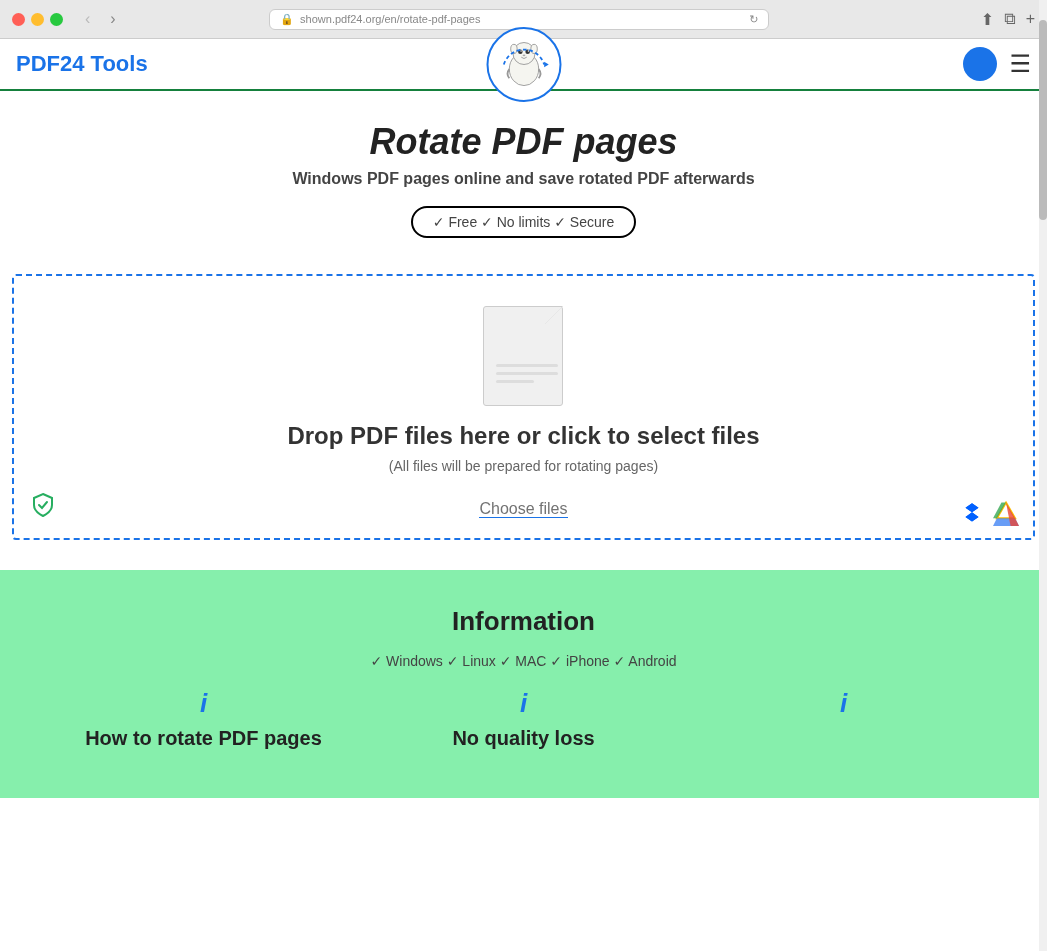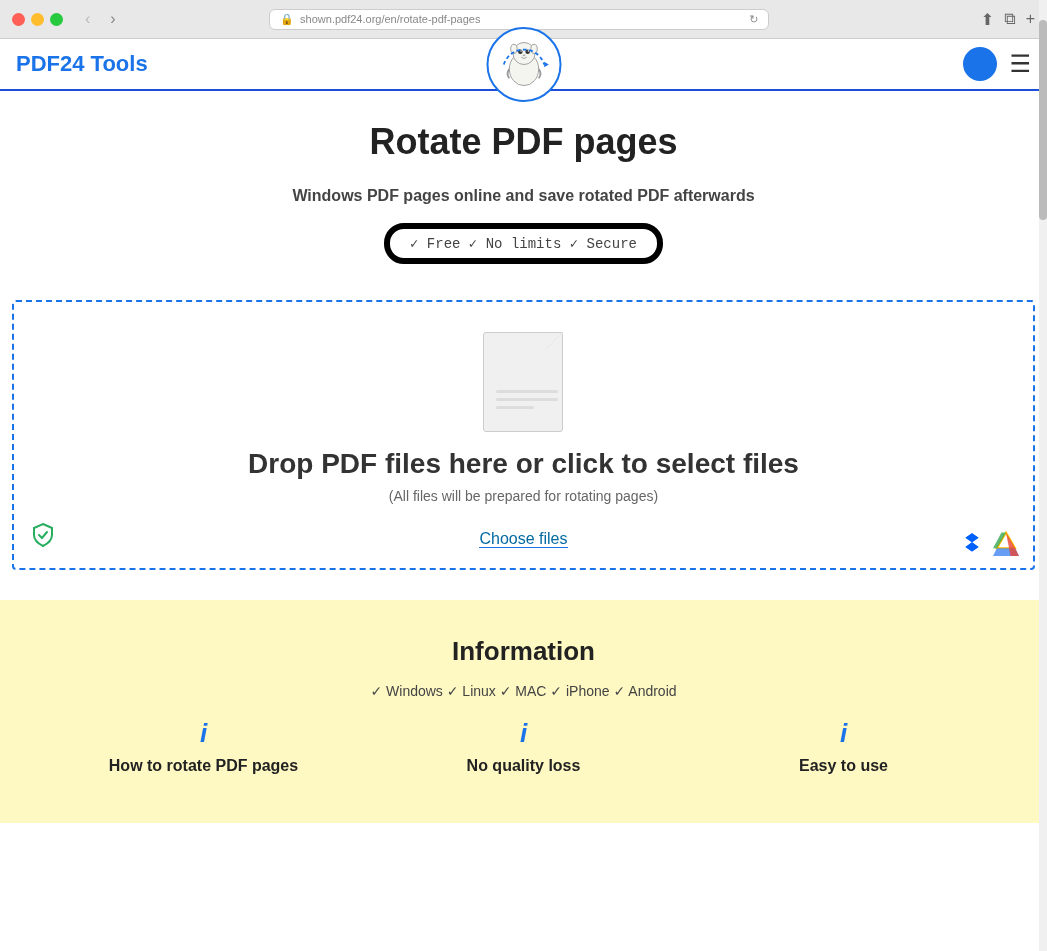--- a/index.html
+++ b/index.html
@@ -48,21 +48,21 @@
     .address-bar span { color: #888; font-size: 11px; }
     .toolbar-icons {
       display: flex; gap: 10px; margin-left: auto;
     }
     .toolbar-icon {
       background: none; border: none; color: #666; font-size: 16px; cursor: pointer;
     }
 
     
     .page-header {
-      border-bottom: 2px solid #1d4ed8;
+      border-bottom: 2px solid #15803d;
       display: flex;
       align-items: center;
       padding: 8px 16px;
       position: relative;
     }
     .logo {
       font-size: 22px;
       font-weight: bold;
       color: #1a73e8;
       text-decoration: none;
@@ -100,36 +100,36 @@
 
     
     .hero {
       text-align: center;
       padding: 30px 20px 20px;
     }
     .hero h1 {
       font-size: 36px;
       font-weight: 800;
       color: #222;
-      margin-bottom: 24px;
+      margin-bottom: 7px;
+      font-style: italic;
     }
     .hero p {
       font-size: 16px;
       font-weight: 600;
       color: #444;
     }
     .features-badge {
       display: inline-block;
       margin-top: 18px;
-      border: 6px solid #000000;
+      border: 2px solid #000000;
       border-radius: 20px;
       padding: 6px 20px;
       font-size: 14px;
       color: #444;
-      font-family: Liberation Mono, monospace;
     }
 
     
     .drop-zone-container {
       margin: 16px 12px 12px;
       border: 2px dashed #1a73e8;
       border-radius: 4px;
       min-height: 250px;
       display: flex;
       align-items: center;
@@ -170,32 +170,32 @@
     }
     .pdf-file-lines {
       position: absolute;
       bottom: 18px; left: 18px;
       right: 10px;
     }
     .pdf-file-line {
       height: 3px; background: #ddd; border-radius: 2px; margin-bottom: 5px;
     }
     .drop-zone-title {
-      font-size: 28px;
+      font-size: 24px;
       font-weight: 600;
       color: #333;
       margin-bottom: 8px;
     }
     .drop-zone-subtitle {
       font-size: 14px;
       color: #666;
       margin-bottom: 26px;
     }
     .choose-files-link {
-      color: #0369a1;
+      color: #737373;
       font-size: 16px;
       text-decoration: none;
       cursor: pointer;
       border-bottom: 1px solid #1a73e8;
       text-align: right;
     }
     .dz-shield-icon {
       position: absolute;
       bottom: 14px;
       left: 16px;
@@ -205,21 +205,21 @@
     .dz-cloud-icons {
       position: absolute;
       bottom: 12px;
       right: 14px;
       display: flex;
       gap: 8px;
     }
 
     
     .info-section {
-      background: #fef9c3;
+      background: #86efac;
       padding: 36px 20px 40px;
       margin-top: 30px;
     }
     .info-title {
       text-align: center;
       font-size: 26px;
       font-weight: 700;
       color: #222;
       margin-bottom: 16px;
     }
@@ -240,21 +240,21 @@
       text-align: center;
     }
     .feature-card-icon {
       font-size: 26px;
       color: #1a73e8;
       margin-bottom: 8px;
       font-style: italic;
       font-weight: bold;
     }
     .feature-card h3 {
-      font-size: 16px;
+      font-size: 20px;
       font-weight: 700;
       color: #222;
       margin-bottom: 8px;
     }
     .feature-card p {
       font-size: 13px;
       color: #555;
       line-height: 1.5;
     }
 
@@ -393,20 +393,19 @@
     <div class="feature-card">
       <div class="feature-card-icon"><i>i</i></div>
       <h3>How to rotate PDF pages</h3>
     </div>
     <div class="feature-card">
       <div class="feature-card-icon"><i>i</i></div>
       <h3>No quality loss</h3>
     </div>
     <div class="feature-card">
       <div class="feature-card-icon"><i>i</i></div>
-      <h3>Easy to use</h3>
     </div>
   </div>
 </div>
 
 <div class="scrollbar-track">
   <div class="scrollbar-thumb"></div>
 </div>
 
 </body></html>

